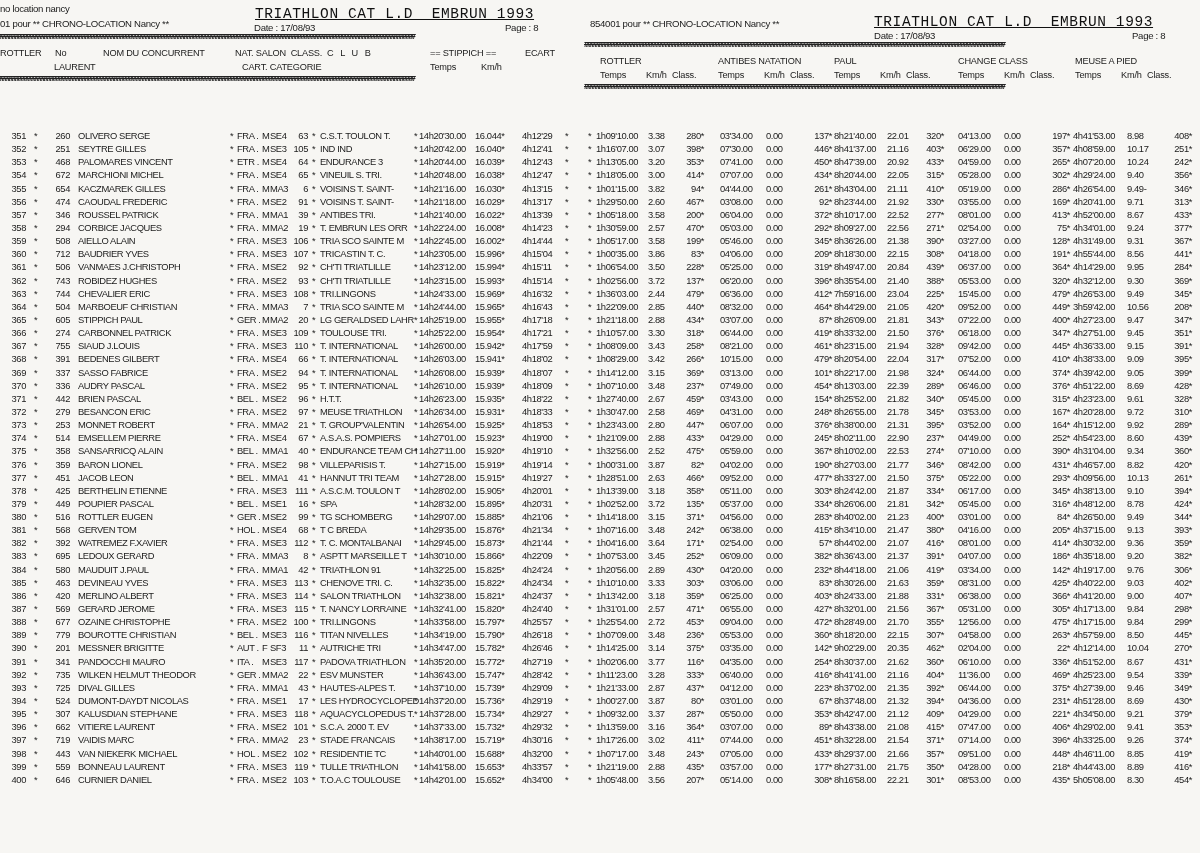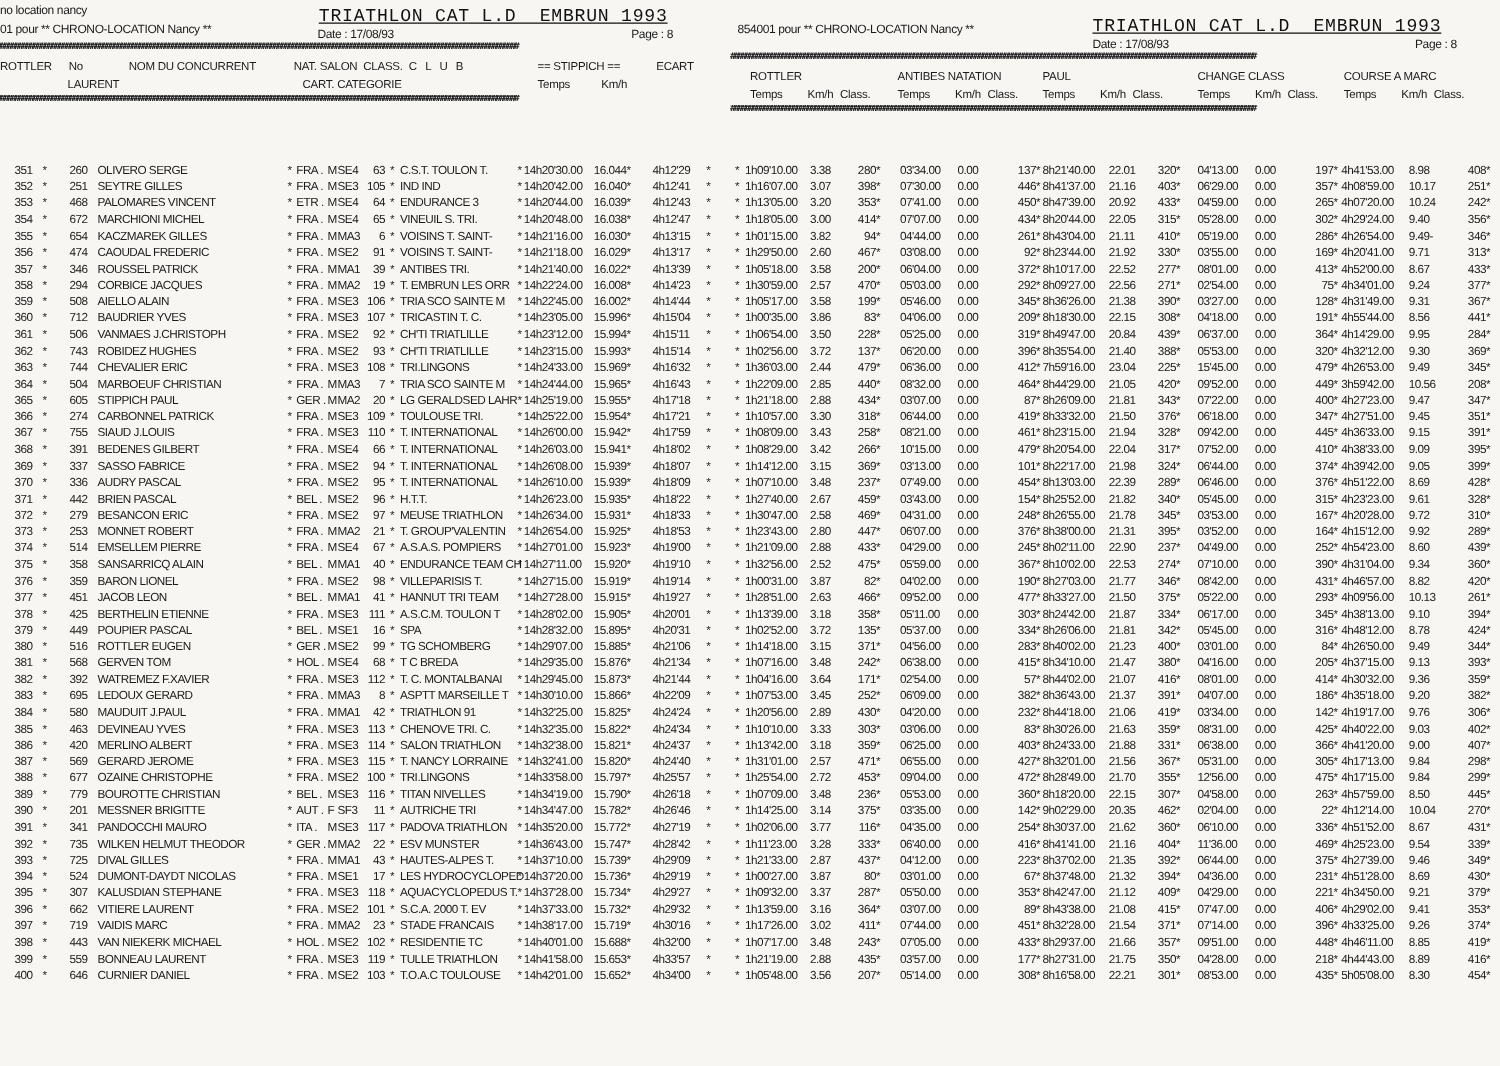--- a/index.html
+++ b/index.html
@@ -106,21 +106,21 @@
   <div class="hdr-line" style="left:6px;top:18px;">854001 pour ** CHRONO-LOCATION Nancy **</div>
   <div class="title" style="left:290px;top:14px;">TRIATHLON CAT L.D  EMBRUN 1993</div>
   <div class="hdr-line" style="left:290px;top:30px;">Date : 17/08/93</div>
   <div class="hdr-line" style="left:548px;top:30px;">Page : 8</div>
   <div class="stars" style="top:42px;">################################################################################################################################################</div>
 
   <div class="colhead" style="left:16px;top:56px;">ROTTLER</div>
   <div class="colhead" style="left:134px;top:56px;">ANTIBES NATATION</div>
   <div class="colhead" style="left:250px;top:56px;">PAUL</div>
   <div class="colhead" style="left:374px;top:56px;">CHANGE CLASS</div>
-  <div class="colhead" style="left:491px;top:56px;">COURSE A MARC</div>
+  <div class="colhead" style="left:491px;top:56px;">MEUSE A PIED</div>
   <div id="right-subheads">
       <div class="colhead" style="left: 16px; top: 70px;">Temps</div>
       <div class="colhead" style="left: 62px; top: 70px;">Km/h</div>
       <div class="colhead" style="left: 88px; top: 70px;">Class.</div>
       <div class="colhead" style="left: 134px; top: 70px;">Temps</div>
       <div class="colhead" style="left: 180px; top: 70px;">Km/h</div>
       <div class="colhead" style="left: 206px; top: 70px;">Class.</div>
       <div class="colhead" style="left: 250px; top: 70px;">Temps</div>
       <div class="colhead" style="left: 296px; top: 70px;">Km/h</div>
       <div class="colhead" style="left: 322px; top: 70px;">Class.</div>

